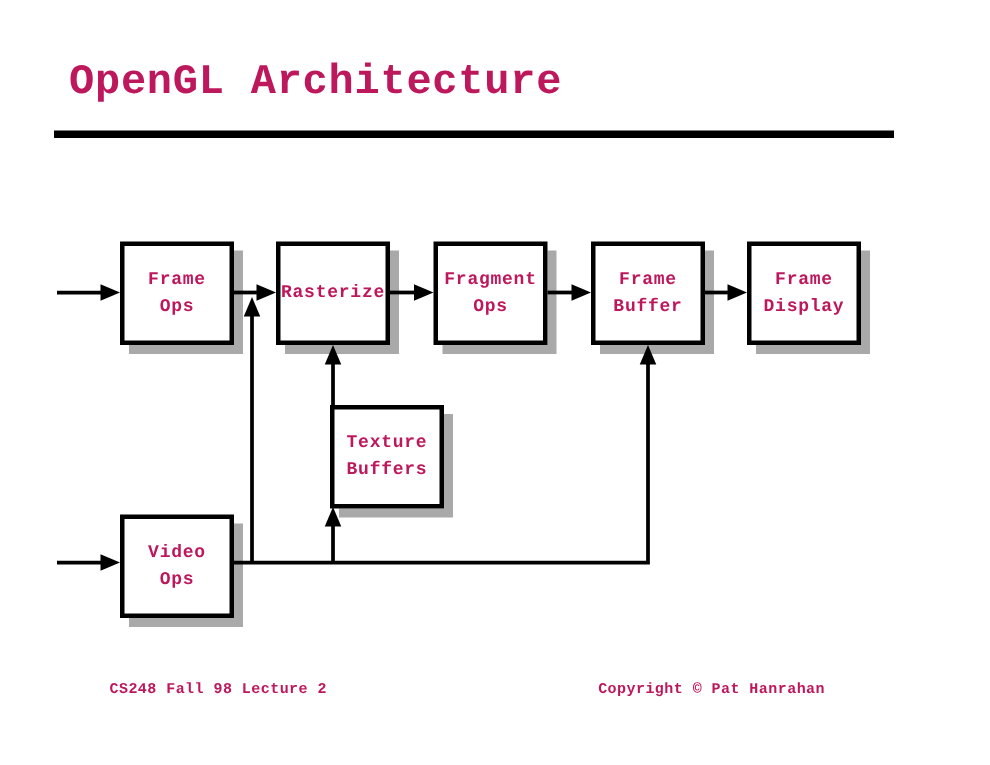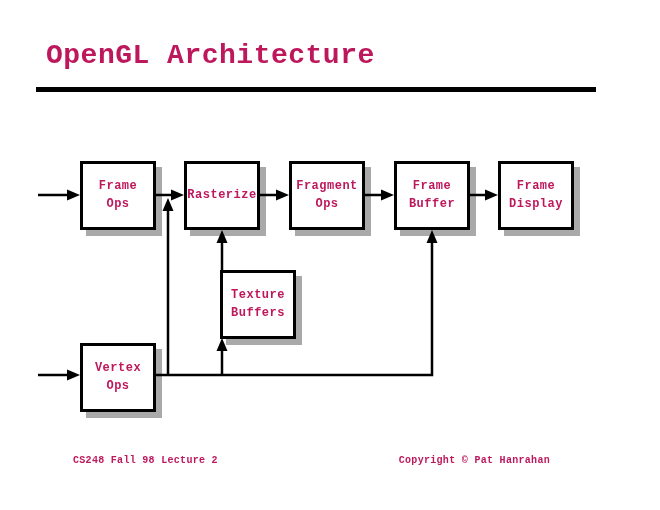--- a/index.html
+++ b/index.html
@@ -115,21 +115,21 @@
     </div>
     <div class="node box-video-display">
       <span class="node-label">Frame
 Display</span>
     </div>
     <div class="node box-texture-buffers">
       <span class="node-label">Texture
 Buffers</span>
     </div>
     <div class="node box-pixel-ops">
-      <span class="node-label">Vertex
+      <span class="node-label">Video
 Ops</span>
     </div>
 
     <svg class="arrows" width="660" height="510" viewBox="0 0 660 510">
 
       <g>
         <line x1="38" y1="195" x2="68" y2="195" stroke="#000" stroke-width="2.5"></line>
         <polygon points="80,195 67,189.5 67,200.5" fill="#000"></polygon>
       </g>
 

